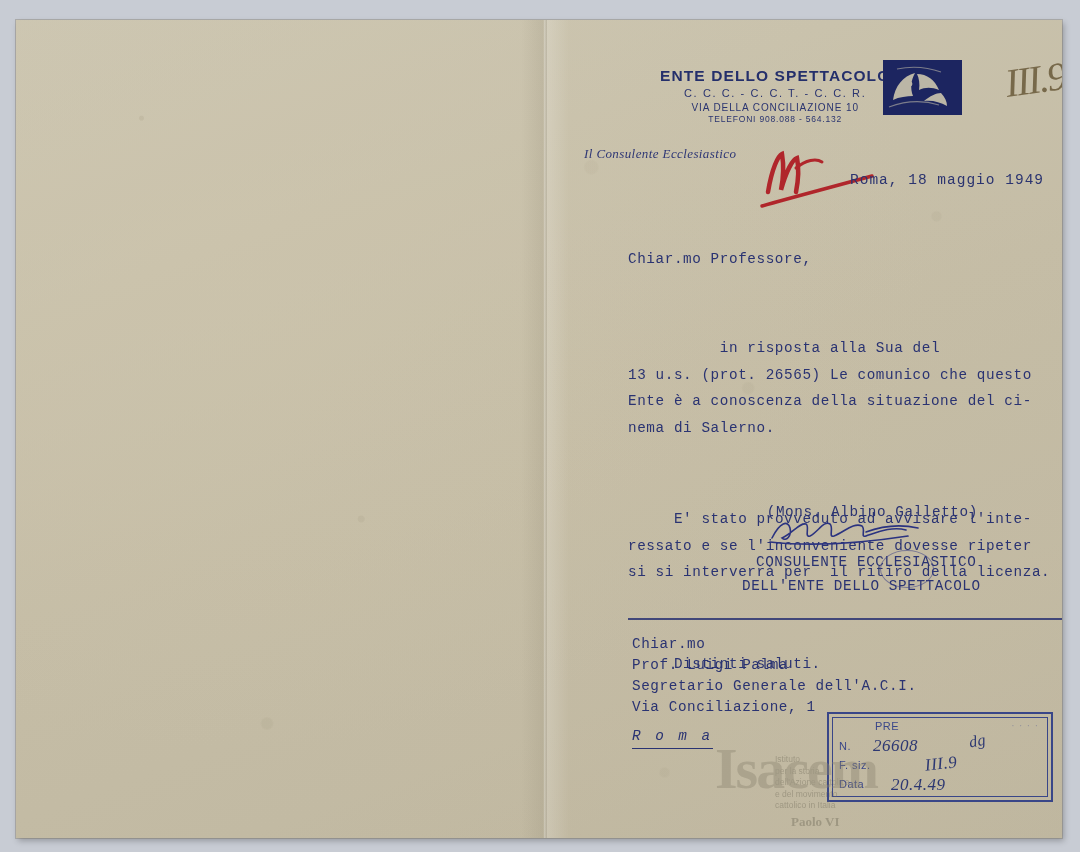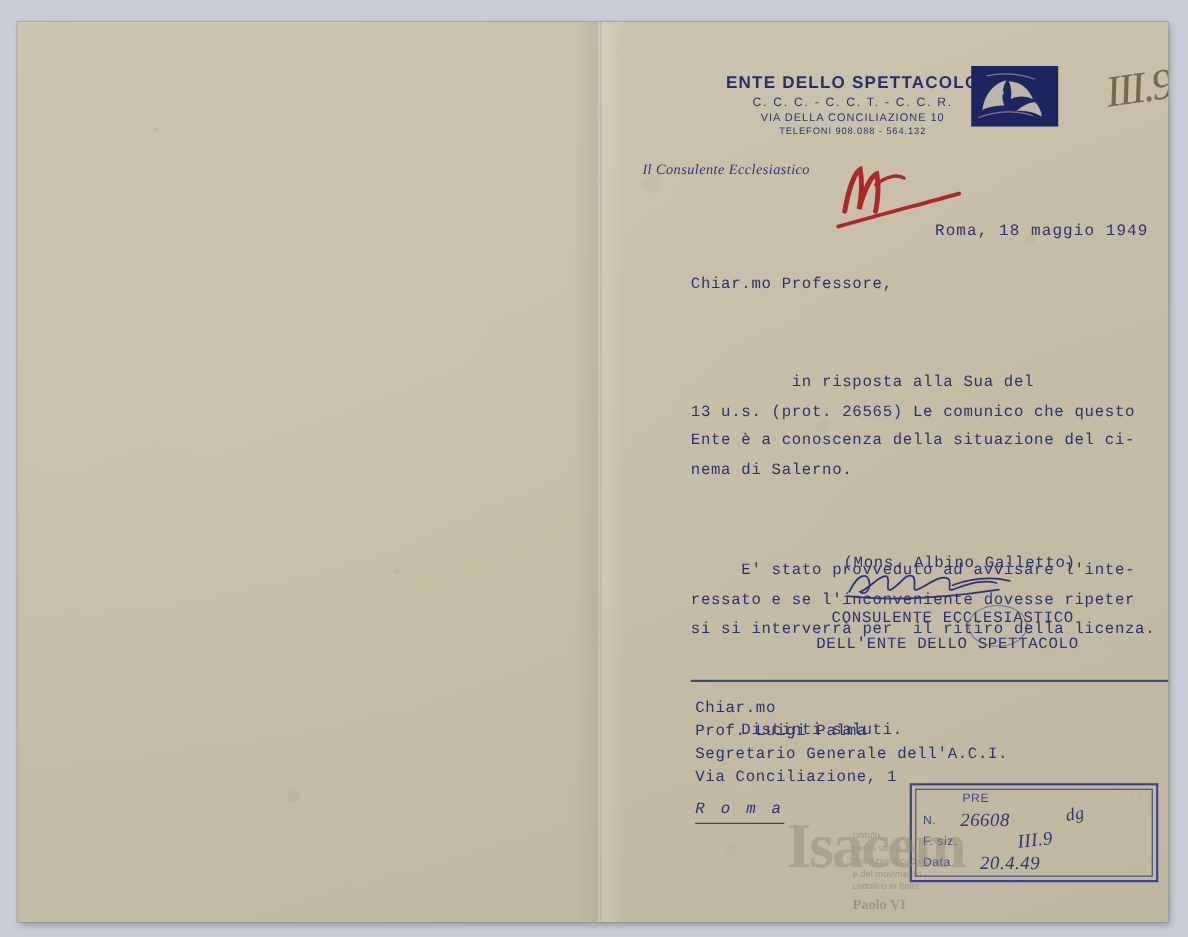--- a/index.html
+++ b/index.html
@@ -155,21 +155,20 @@
   }
 
   .date-line {
     position: absolute;
     left: 300px;
     top: 152px;
     font-family: "Liberation Mono", monospace;
     font-size: 14.5px;
     color: #2b3470;
     letter-spacing: 1px;
-    margin-top: 31px;
   }
 
   
   .body-text {
     position: absolute;
     left: 78px;
     top: 196px;
     width: 440px;
     font-family: "Liberation Mono", monospace;
     font-size: 14.3px;
@@ -322,21 +321,21 @@
     position: absolute;
     left: 60px;
     top: 16px;
     font-family: "Liberation Sans", sans-serif;
     font-size: 8.5px;
     line-height: 11.5px;
     color: #6f6a58;
   }
   .wm-paolo {
     position: absolute;
-    left: 60px;
+    left: 76px;
     top: 76px;
     font-family: "Liberation Serif", serif;
     font-size: 13px;
     color: #6f6a58;
     font-weight: bold;
   }
 </style>
 </head>
 <body>
 

